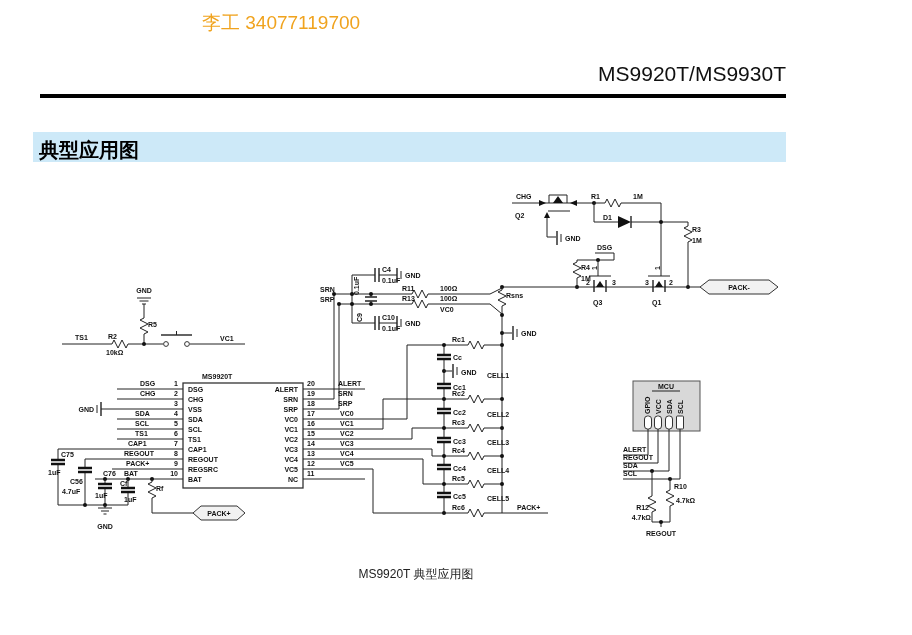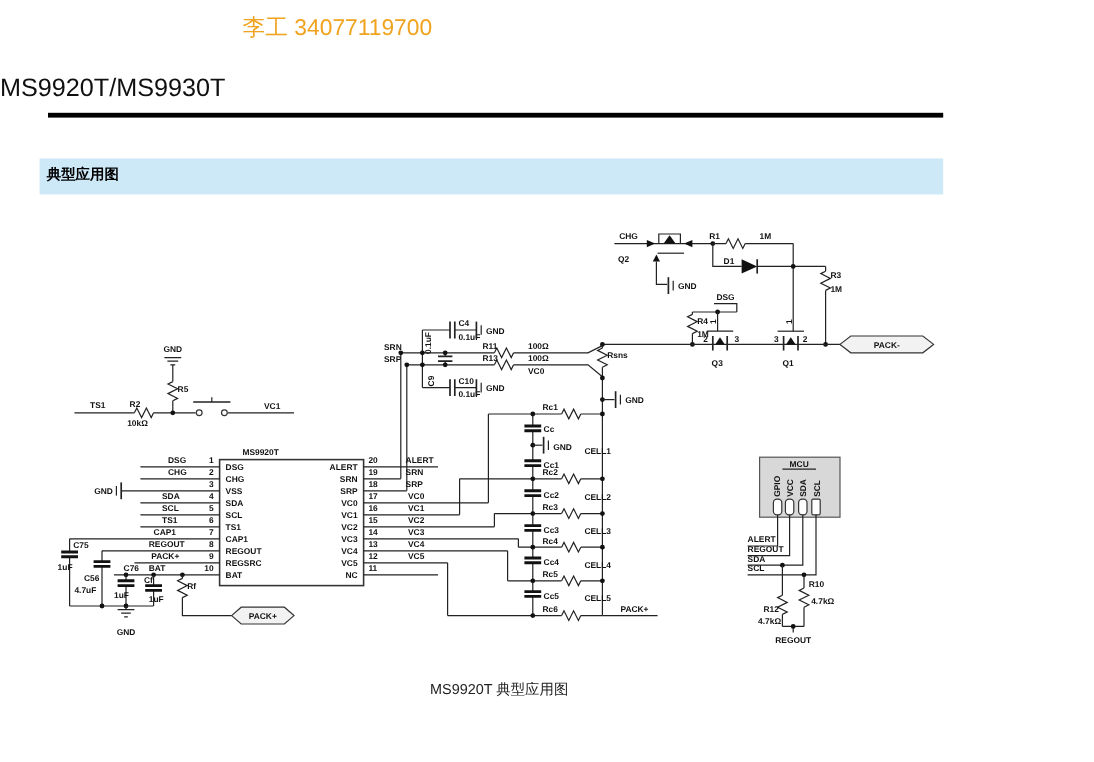--- a/index.html
+++ b/index.html
@@ -4,24 +4,24 @@
 <style>
   html,body{margin:0;padding:0;background:#e8e8e8}
   .page{width:912px;height:635px;position:relative;background:#fff;overflow:hidden;
         font-family:"Liberation Sans",sans-serif}
   .contact{position:absolute;left:202px;top:10px;font-size:19px;font-weight:500;color:#F0A31E}
   .logo{position:absolute;left:36px;top:53px;display:flex;align-items:flex-start}
   .logo-mark{width:32px;height:36px}
   .brand-txt{display:flex;flex-direction:column;margin-left:2px}
   .brand-cn{font-size:18px;font-weight:bold;font-style:italic;color:#1D57A5;letter-spacing:1px;line-height:20px}
   .brand-en{font-size:6px;font-weight:bold;color:#1D57A5;letter-spacing:.4px;margin-top:0}
-  .doc-title{position:absolute;top:62px;left:0;width:786px;font-size:21px;color:#101010}
+  .doc-title{position:absolute;top:62px;left:0;width:786px;text-align:right;font-size:21px;color:#101010}
   .rule{position:absolute;left:40px;top:94px;width:746px;height:4px;background:#000}
   .section-bar{position:absolute;left:33px;top:132px;width:753px;height:30px;background:#CDE9F8}
-  .section-bar span{display:block;padding:5px 0 0 6px;font-size:12px;font-weight:bold;color:#000}
+  .section-bar span{display:block;padding:5px 0 0 6px;font-size:20px;font-weight:bold;color:#000}
   svg.schematic{position:absolute;left:0;top:0}
   .w{stroke:#222;fill:none;stroke-width:1}
   .w15{stroke:#222;fill:none;stroke-width:1.4}
   .thk{stroke:#111;stroke-width:2.4;fill:none}
   .t{font:bold 7px "Liberation Sans",sans-serif;fill:#111}
   .tm{text-anchor:middle}.te{text-anchor:end}
   .dot{fill:#111}
   .box{fill:#fff;stroke:#333;stroke-width:1.3}
   .mcubox{fill:#D8D8D8;stroke:#555;stroke-width:1}
   .pad{fill:#fff;stroke:#333;stroke-width:1}

